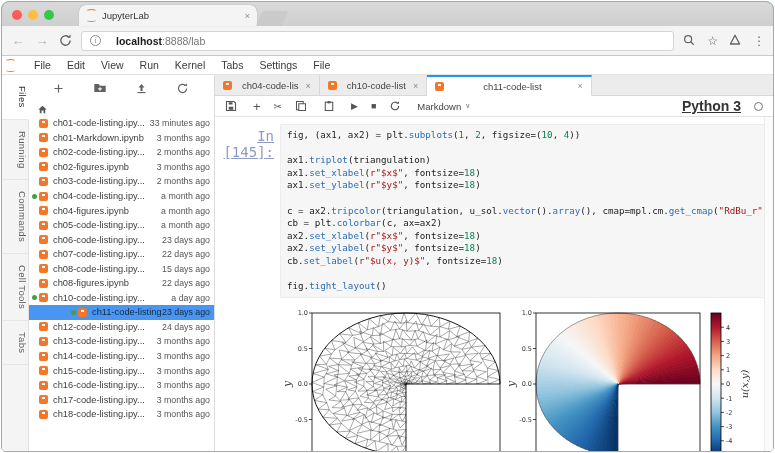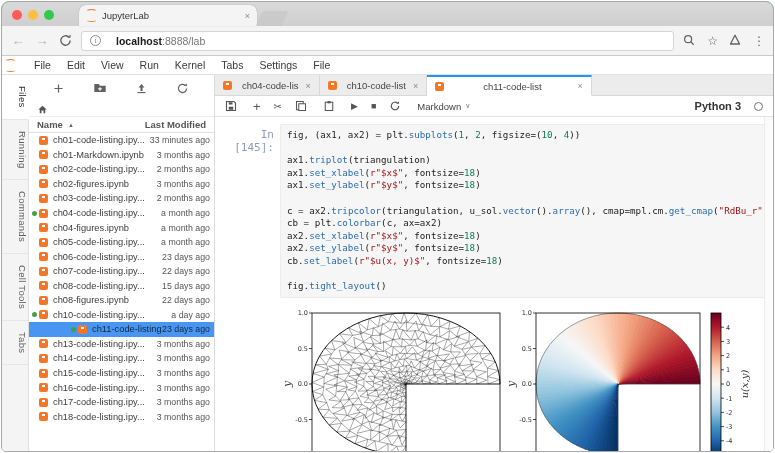--- a/index.html
+++ b/index.html
@@ -70,30 +70,30 @@
   .dock-tab { height:21px; display:flex; align-items:center; gap:5px; padding:0 8px; font-size:9.5px; color:#444;
               background:#ececec; border-right:1px solid #d8d8d8; border-top:2px solid transparent; }
   .dock-tab.active { background:#fff; border-top:2px solid #2196f3; margin-bottom:-1px; border-bottom:1px solid #fff;gap:34px; }
   .dock-close { color:#8a8a8a; font-size:9px; margin-left:2px; }
 
   .nb-toolbar { height:21px; background:#fff; border-bottom:1px solid #e2e2e2; display:flex; align-items:center; gap:13px; padding:0 10px; flex:none; }
   .nb-btn { color:#555; font-size:10px; display:flex; align-items:center; }
   .celltype { font-size:9.5px; color:#444; display:flex; gap:4px; align-items:center; }
   .caret { font-size:7px; color:#777; }
   .nb-spacer { flex:1; }
-  .kernel-name { font-size:11px; color:#333; font-weight:bold; }
+  .kernel-name { font-size:14px; color:#333; font-weight:bold;text-decoration:underline; }
   .kernel-status { width:9px; height:9px; border:1.4px solid #757575; border-radius:50%; }
 
   .nb-content { flex:1; display:flex; min-height:0; }
   .nb-scrollarea { flex:1; overflow:hidden; padding:7px 0 0 5px; }
   .nb-scrollbar { width:9px; background:#fbfbfb; border-left:1px solid #ececec; flex:none; }
 
   .cell { display:flex; }
   .cell-prompt { width:60px; flex:none; text-align:right; padding:4px 6px 0 0; font-family:"DejaVu Sans Mono",monospace;
-                 font-size:11px; color:#8f9bbf; }
+                 font-size:14px; color:#8f9bbf;text-decoration:underline; }
   .cell-input { flex:1; background:#f6f6f6; border:1px solid #ededed; border-radius:1px; padding:4px 6px;
                 font-family:"DejaVu Sans Mono",monospace; font-size:9.2px; line-height:12.6px; color:#212121; white-space:pre; }
   .tok-m{color:#2a6db2;} .tok-n{color:#0e8050;} .tok-s{color:#a31515;} .tok-o{color:#535353;}
 
   .outputs { display:flex; margin:10px 0 0 58px; align-items:flex-start; }
   .plot-svg { display:block; }
 
   text { font-family:"DejaVu Sans", sans-serif; }
   .mathlab { font-family:"DejaVu Serif", serif; font-style:italic; }
 </style>
@@ -202,27 +202,20 @@
             </svg>
         </span>
       </div>
       <div class="fp-crumbs">
         <span class="icon16">
           <svg viewBox="0 0 16 16" width="11" height="11">
               <path d="M8 2.5 14 8h-2v5.5H9.5V9.5h-3v4H4V8H2z" fill="#555"></path>
             </svg>
         </span>
       </div>
-      <div class="fp-headers">
-        <span class="h-name">
-          <span>Name</span>
-          <span class="sort-caret">▲</span>
-        </span>
-        <span>Last Modified</span>
-      </div>
       <div class="file-list" id="file-list">
           <div class="file-row">
     <span class="run-dot"></span>
     <span class="nb-icon"></span>
     <span class="f-name">ch01-code-listing.ipy...</span>
     <span class="f-time">33 minutes ago</span>
   </div>
           <div class="file-row">
     <span class="run-dot"></span>
     <span class="nb-icon"></span>
@@ -293,20 +286,26 @@
     <span class="run-dot"></span>
     <span class="nb-icon"></span>
     <span class="f-name">ch10-code-listing.ipy...</span>
     <span class="f-time">a day ago</span>
   </div>
           <div class="file-row running selected">
     <span class="run-dot"></span>
     <span class="nb-icon"></span>
     <span class="f-name">ch11-code-listing.ipynb</span>
     <span class="f-time">23 days ago</span>
+  </div>
+          <div class="file-row">
+    <span class="run-dot"></span>
+    <span class="nb-icon"></span>
+    <span class="f-name">ch12-code-listing.ipy...</span>
+    <span class="f-time">24 days ago</span>
   </div>
           <div class="file-row">
     <span class="run-dot"></span>
     <span class="nb-icon"></span>
     <span class="f-name">ch13-code-listing.ipy...</span>
     <span class="f-time">3 months ago</span>
   </div>
           <div class="file-row">
     <span class="run-dot"></span>
     <span class="nb-icon"></span>

